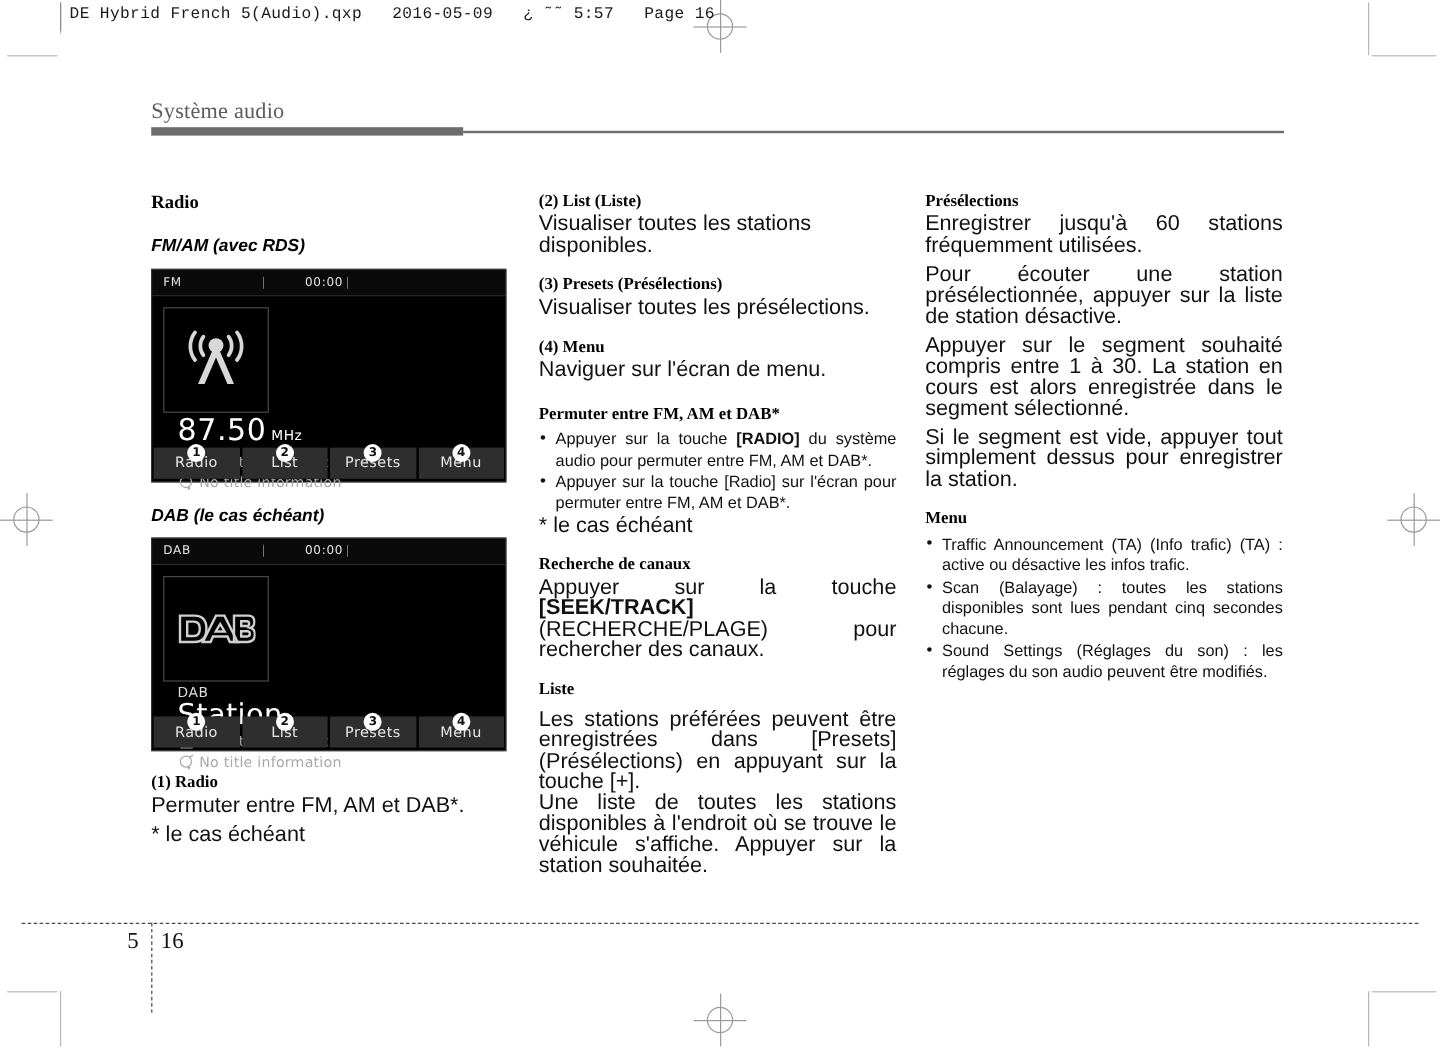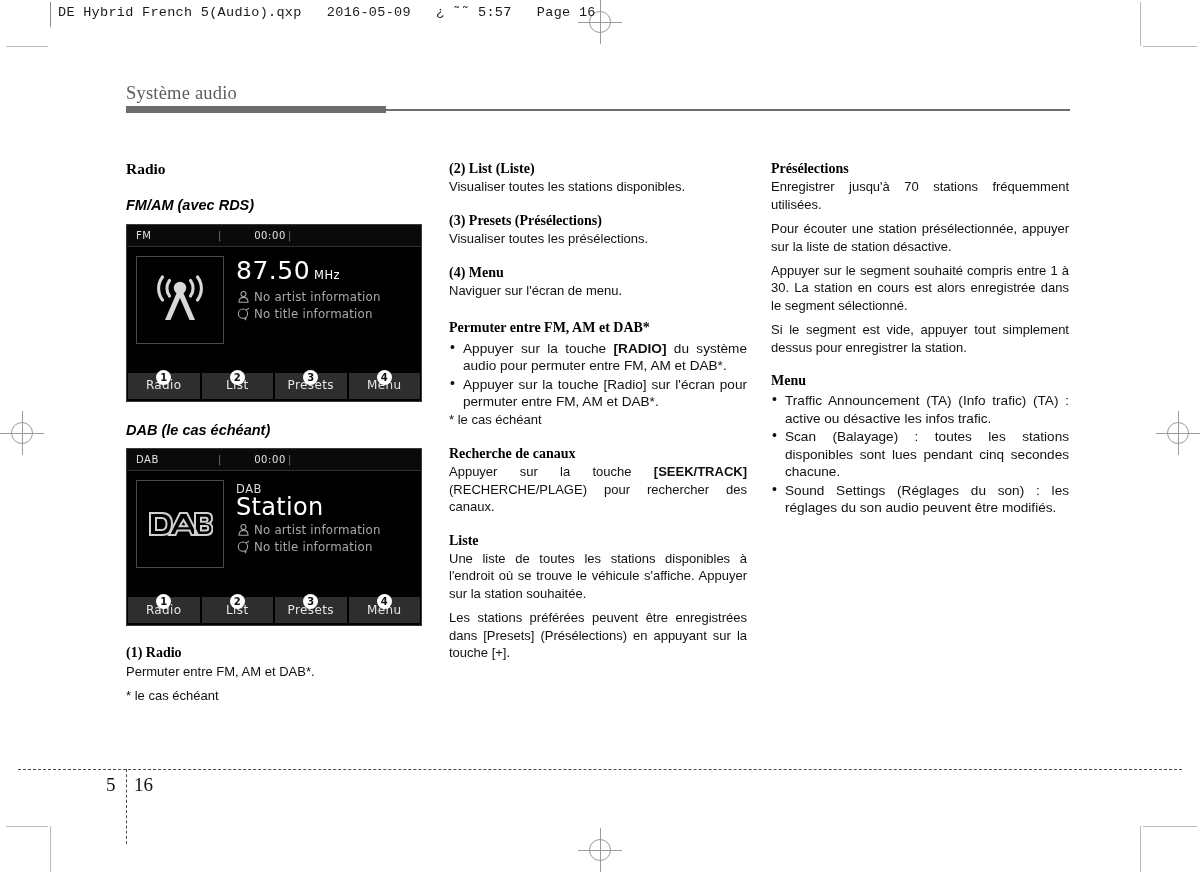--- a/index.html
+++ b/index.html
@@ -112,21 +112,21 @@
   h4.sub-head-serif {
     font-family: "Liberation Serif", serif;
     font-weight: bold;
     font-size: 14px;
     margin: 0 0 1px 0;
     color: #000;
   }
   p.body {
     margin: 0 0 0 0;
     text-align: justify;
-    font-size: 13px;
+    font-size: 18px;
     line-height: 17.4px;
   }
   p.body.noj { text-align: left; }
   p.gap-sm { margin-top: 7px; }
   .blk { margin-bottom: 16px; }
 
   ul.bullets {
     margin: 0;
     padding: 0;
     list-style: none;
@@ -173,20 +173,21 @@
   .st-sep  { color: #777; margin: 0 2px; }
   .st-time { width: 62px; text-align: right; }
 
   .screen-body {
     height: 126px;
     display: flex;
     align-items: flex-start;
     padding: 9px 8px 0 9px;
     box-sizing: border-box;
     background: #000;
+    flex-direction: column;
   }
   .album-box {
     width: 88px; height: 88px;
     border: 1px solid #4a4a4a;
     box-sizing: border-box;
     display: flex;
     align-items: center;
     justify-content: center;
     flex: 0 0 auto;
     background: #000;
@@ -509,30 +510,30 @@
     <p class="body noj">* le cas échéant</p>
   </div>
 
   <div class="blk">
     <h4 class="sub-head-serif">Recherche de canaux</h4>
     <p class="body"><span>Appuyer sur la touche </span><span class="bold">[SEEK/TRACK]</span><span> (RECHERCHE/PLAGE) pour rechercher des canaux.</span></p>
   </div>
 
   <div>
     <h4 class="sub-head-serif">Liste</h4>
+    <p class="body gap-sm">Les stations préférées peuvent être enregistrées dans [Presets] (Présélections) en appuyant sur la touche [+].</p>
     <p class="body">Une liste de toutes les stations disponibles à l'endroit où se trouve le véhicule s'affiche. Appuyer sur la station souhaitée.</p>
-    <p class="body gap-sm">Les stations préférées peuvent être enregistrées dans [Presets] (Présélections) en appuyant sur la touche [+].</p>
   </div>
 </div>
 
 <div class="col" id="col-right">
 
   <div>
     <h4 class="sub-head-serif">Présélections</h4>
-    <p class="body">Enregistrer jusqu'à 70 stations fréquemment utilisées.</p>
+    <p class="body">Enregistrer jusqu'à 60 stations fréquemment utilisées.</p>
     <p class="body gap-sm">Pour écouter une station présélectionnée, appuyer sur la liste de station désactive.</p>
     <p class="body gap-sm">Appuyer sur le segment souhaité compris entre 1 à 30. La station en cours est alors enregistrée dans le segment sélectionné.</p>
     <p class="body gap-sm">Si le segment est vide, appuyer tout simplement dessus pour enregistrer la station.</p>
   </div>
 
   <div style="margin-top:16px;">
     <h4 class="sub-head-serif" style="margin-bottom:3px;">Menu</h4>
     <ul class="bullets">
       <li>Traffic Announcement (TA) (Info trafic) (TA) : active ou désactive les infos trafic.</li>
       <li>Scan (Balayage) : toutes les stations disponibles sont lues pendant cinq secondes chacune.</li>

